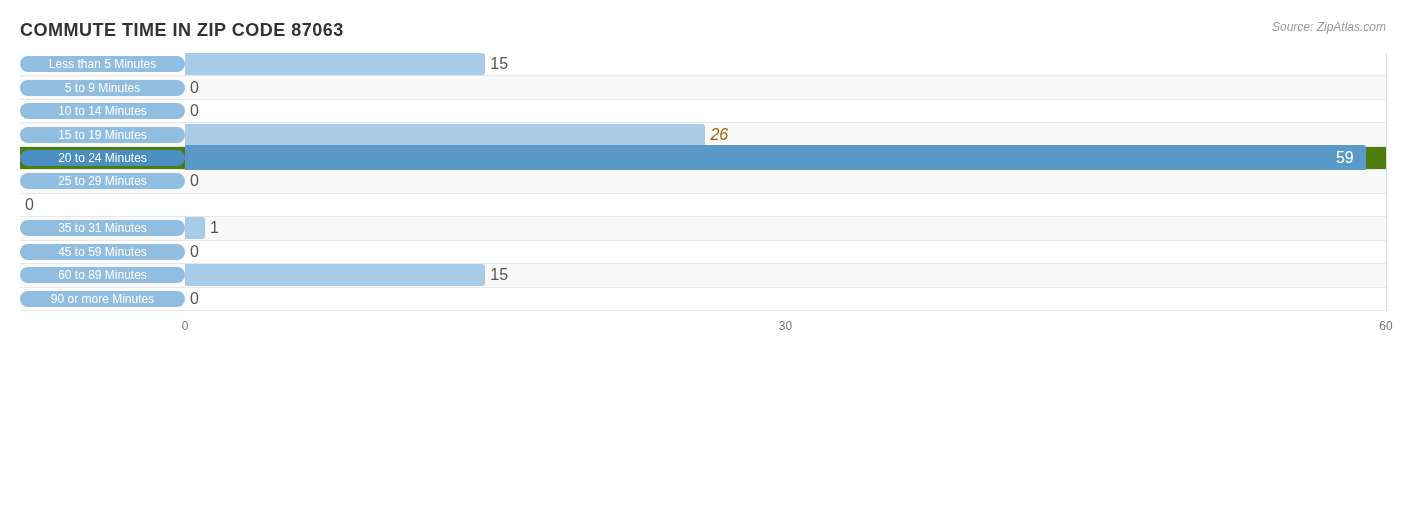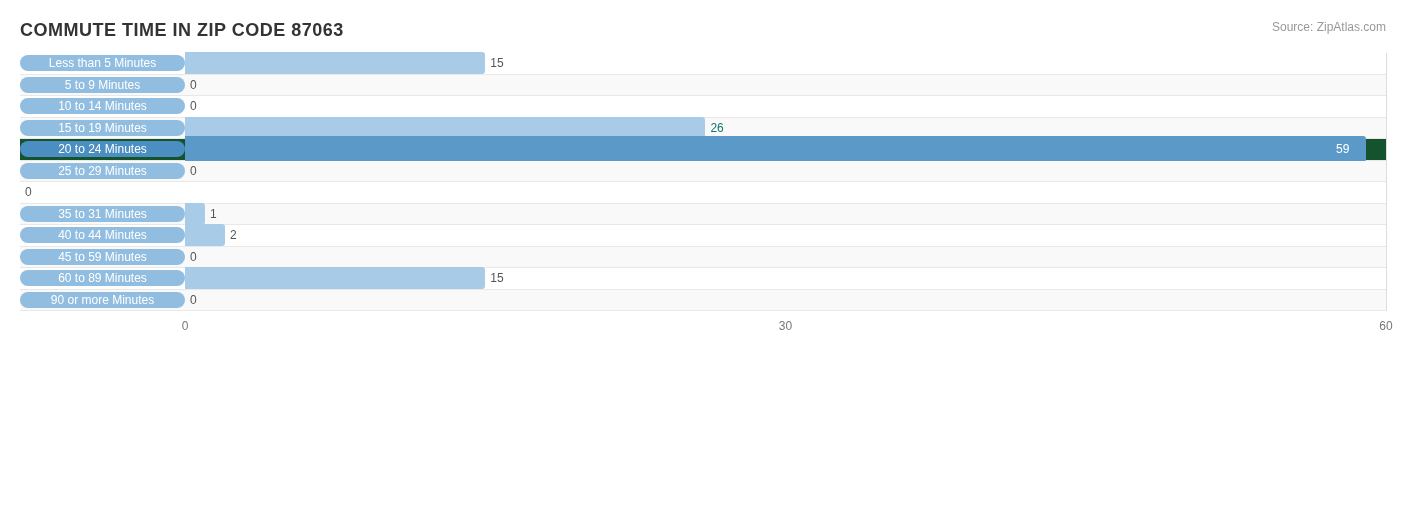--- a/index.html
+++ b/index.html
@@ -22,20 +22,21 @@
       color: #333;
       margin-bottom: 12px;
       letter-spacing: 0.5px;
     }
     .source-label {
       position: absolute;
       top: 20px;
       right: 20px;
       font-size: 12px;
       color: #999;
+      font-style: italic;
     }
     .chart-area {
       position: relative;
       width: 100%;
       height: calc(100% - 60px);
     }
     .bars-section {
       position: absolute;
       top: 0;
       left: 0;
@@ -87,21 +88,21 @@
       left: 0;
     }
     .bar-fill-normal {
       background: #a8cce8;
     }
     .bar-fill-highlight {
       background: #5b9ac8;
     }
     .bar-value {
       position: absolute;
-      font-size: 12px;
+      font-size: 16px;
       color: #555;
       top: 50%;
       transform: translateY(-50%);
     }
     
     .grid-lines {
       position: absolute;
       top: 0;
       bottom: 30px;
       left: 165px;
@@ -127,21 +128,21 @@
     }
     .x-label {
       position: absolute;
       font-size: 12px;
       color: #777;
       transform: translateX(-50%);
       top: 8px;
     }
     
     .bar-row.highlighted {
-      background: #14532d;
+      background: #4d7c0f;
     }
     .bar-row.highlighted .bar-fill {
       height: 28px;
     }
   </style>
 </head>
 <body>
 
 <div class="chart-container">
   <div class="chart-title">COMMUTE TIME IN ZIP CODE 87063</div>
@@ -174,21 +175,21 @@
         <div class="bar-row">
           <div class="bar-label">10 to 14 Minutes</div>
           <div class="bar-track">
             <div class="bar-value" style="left: 5px; color: rgb(85, 85, 85);">0</div>
           </div>
         </div>
         <div class="bar-row">
           <div class="bar-label">15 to 19 Minutes</div>
           <div class="bar-track">
             <div class="bar-fill bar-fill-normal" style="width: 43.3333%;"></div>
-            <div class="bar-value" style="left: calc(43.3333% + 5px); color: #0f766e;">26</div>
+            <div class="bar-value" style="left: calc(43.3333% + 5px); color: #a16207; font-style: italic;">26</div>
           </div>
         </div>
         <div class="bar-row highlighted">
           <div class="bar-label" style="background: rgb(74, 142, 194);">20 to 24 Minutes</div>
           <div class="bar-track">
             <div class="bar-fill bar-fill-highlight" style="height: 26px; background: rgb(91, 154, 200); width: 98.3333%;"></div>
             <div class="bar-value" style="left: calc(98.3333% - 30px); color: rgb(255, 255, 255); font-weight: normal;">59</div>
           </div>
         </div>
         <div class="bar-row">
@@ -200,27 +201,20 @@
         <div class="bar-row">
           <div class="bar-track">
             <div class="bar-value" style="left: 5px; color: rgb(85, 85, 85);">0</div>
           </div>
         </div>
         <div class="bar-row">
           <div class="bar-label">35 to 31 Minutes</div>
           <div class="bar-track">
             <div class="bar-fill bar-fill-normal" style="width: 1.66667%;"></div>
             <div class="bar-value" style="left: calc(1.66667% + 5px); color: rgb(85, 85, 85);">1</div>
-          </div>
-        </div>
-        <div class="bar-row">
-          <div class="bar-label">40 to 44 Minutes</div>
-          <div class="bar-track">
-            <div class="bar-fill bar-fill-normal" style="width: 3.33333%;"></div>
-            <div class="bar-value" style="left: calc(3.33333% + 5px); color: rgb(85, 85, 85);">2</div>
           </div>
         </div>
         <div class="bar-row">
           <div class="bar-label">45 to 59 Minutes</div>
           <div class="bar-track">
             <div class="bar-value" style="left: 5px; color: rgb(85, 85, 85);">0</div>
           </div>
         </div>
         <div class="bar-row">
           <div class="bar-label">60 to 89 Minutes</div>

